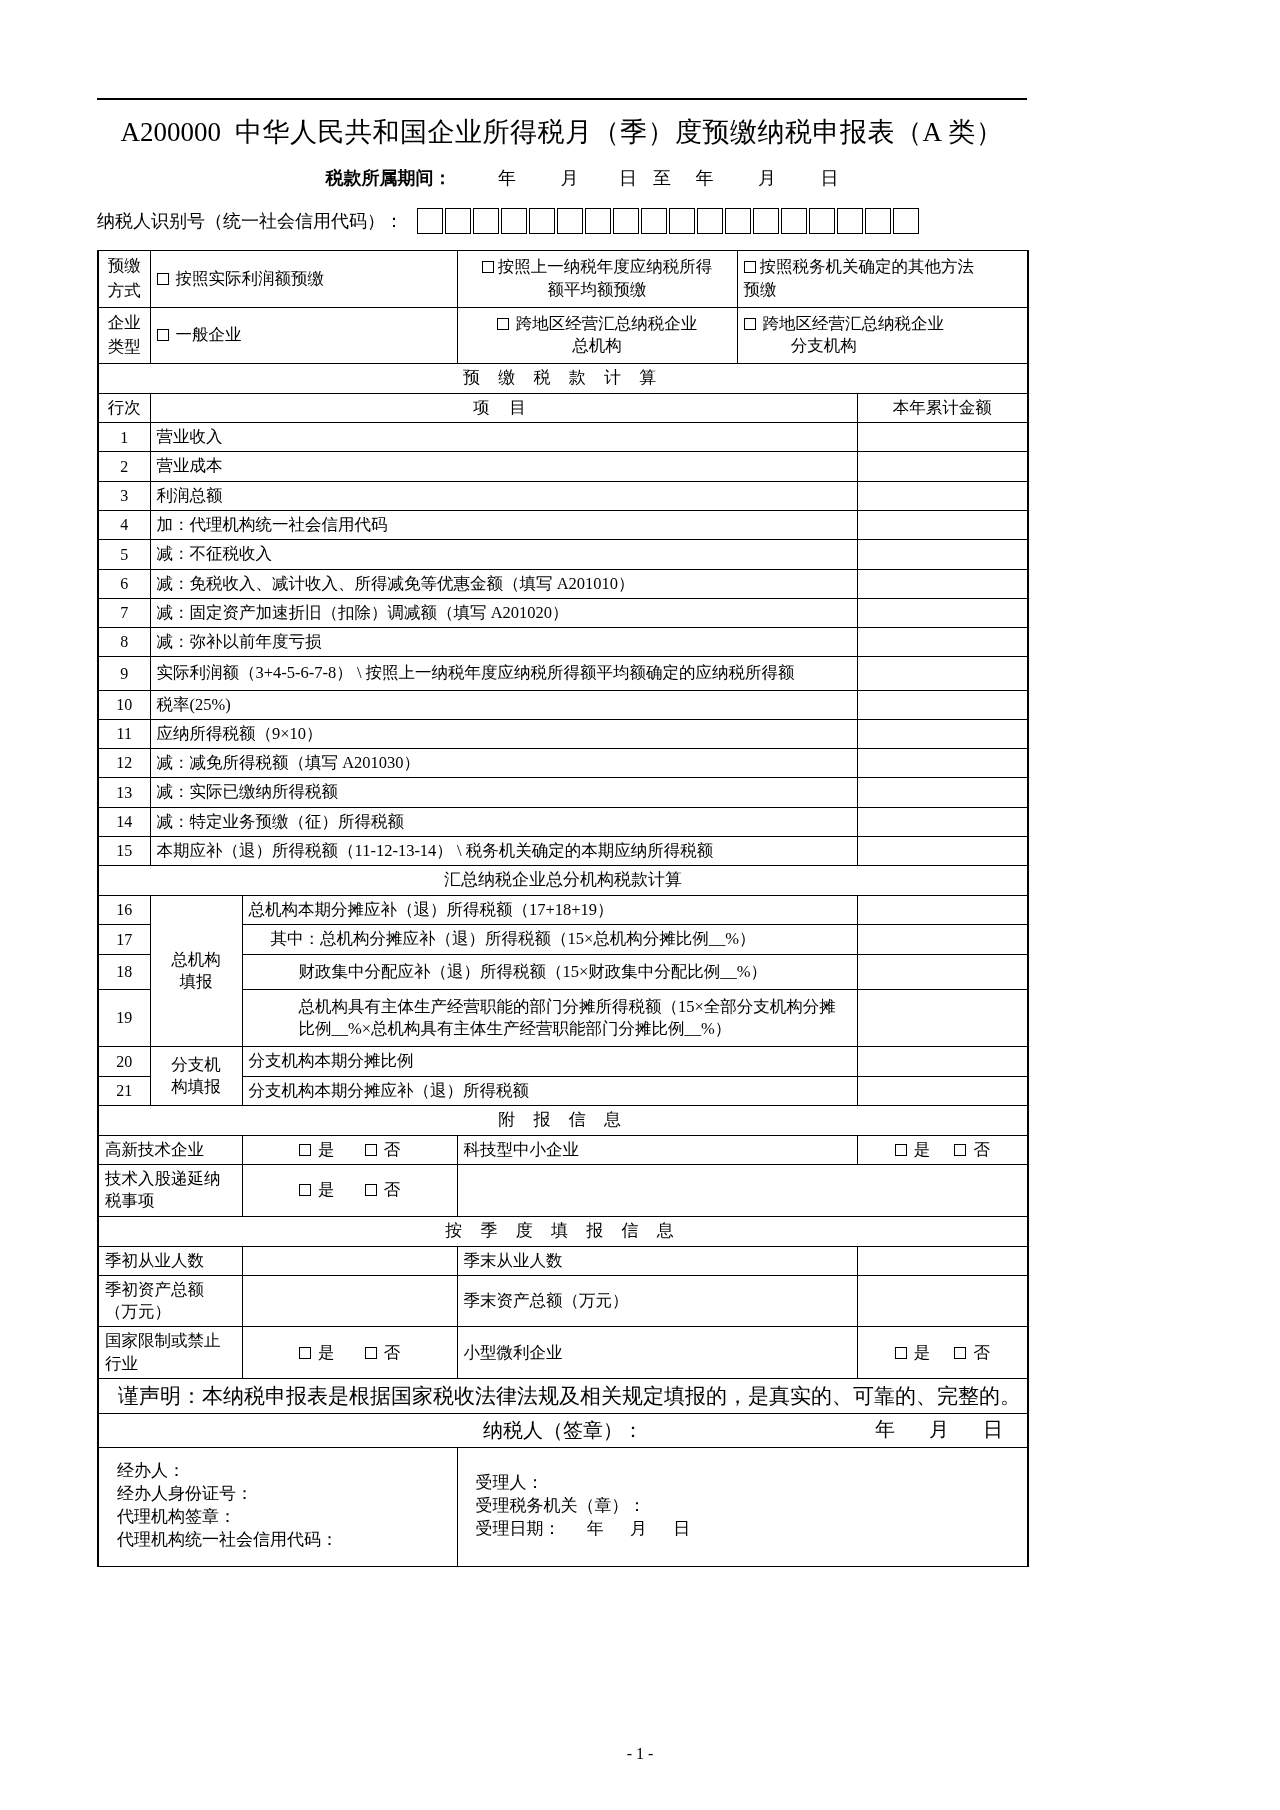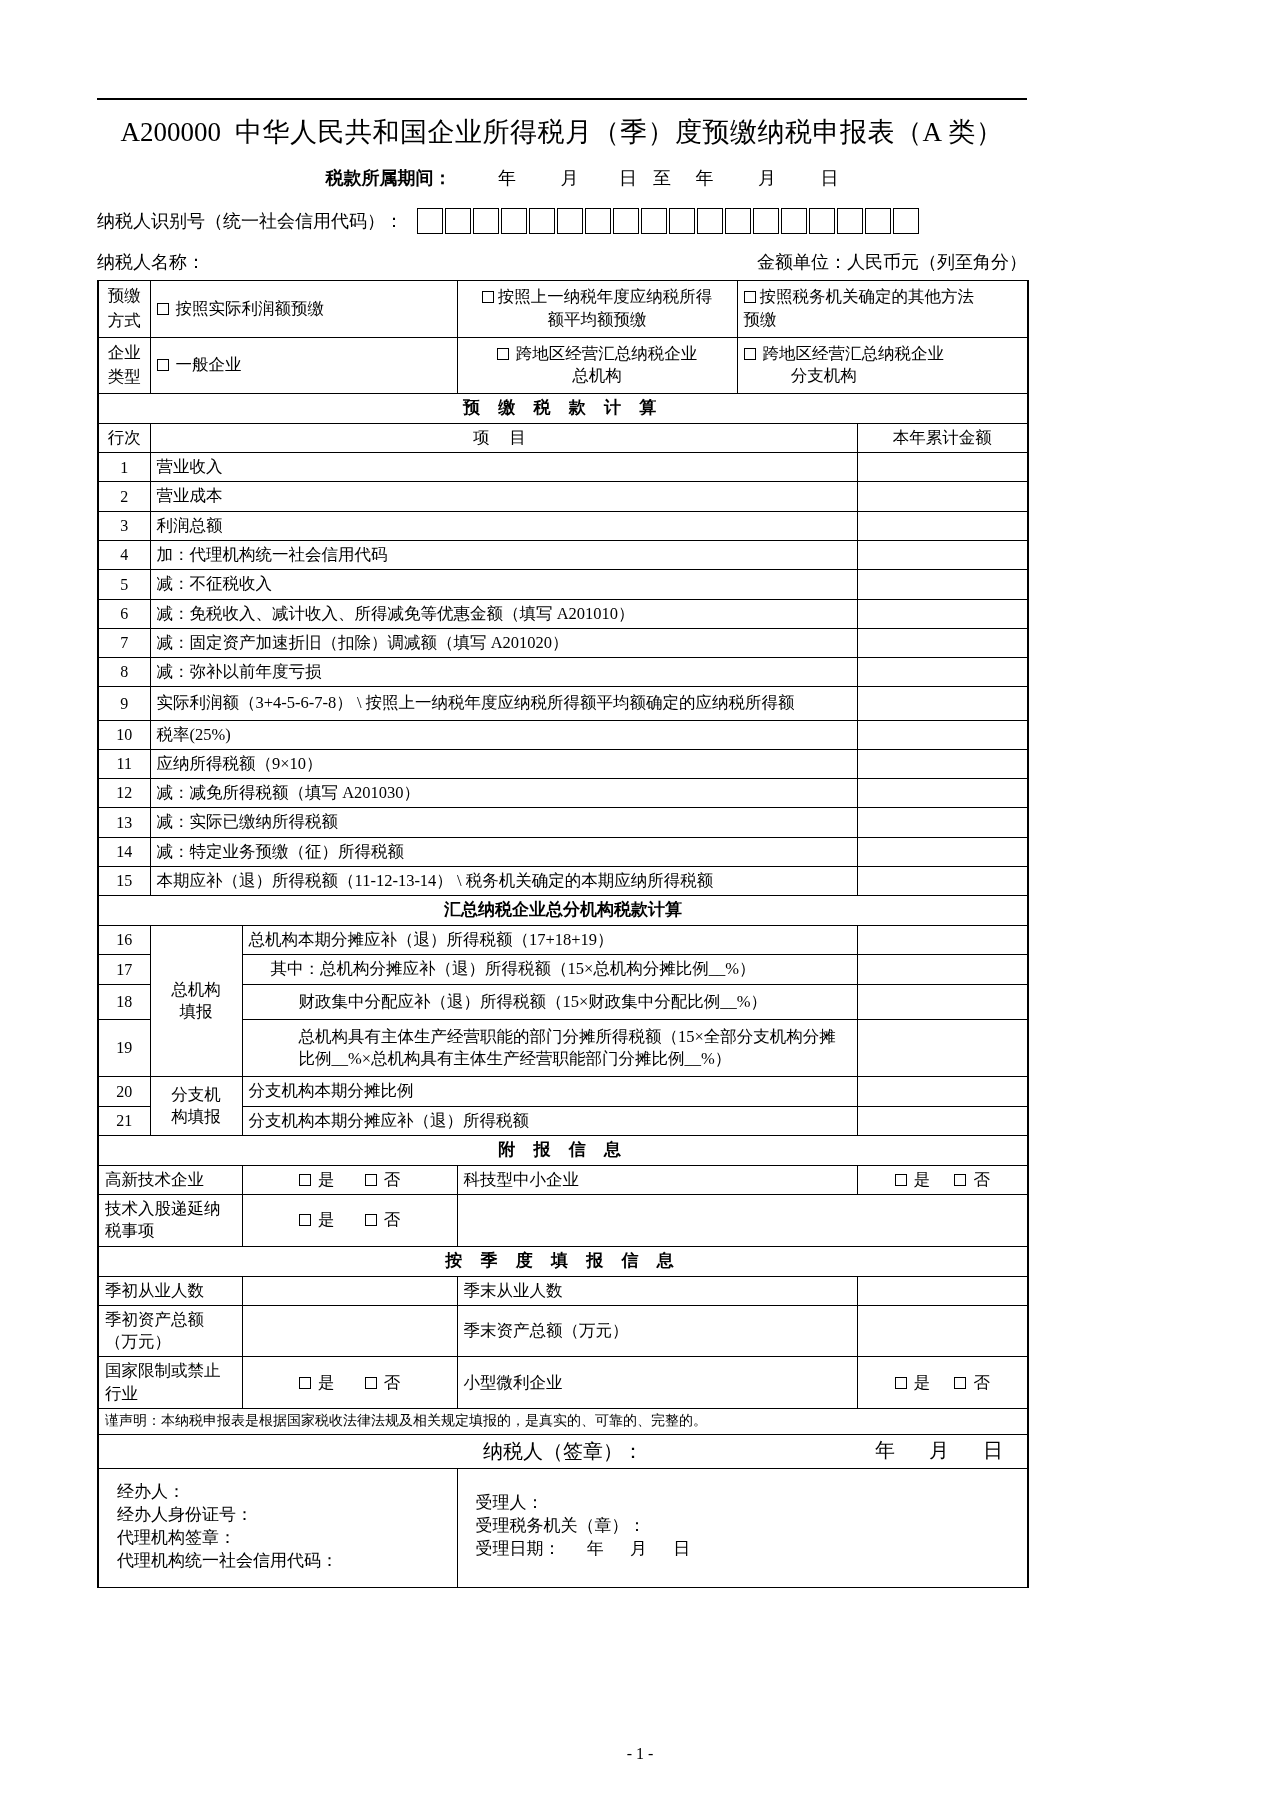--- a/index.html
+++ b/index.html
@@ -86,21 +86,21 @@
     table-layout: fixed;
   }
   table.form td {
     border: 1px solid #000;
     padding: 3px 6px;
     vertical-align: middle;
     line-height: 1.35;
   }
   .outer-top td { border-top: 2.2px solid #000; }
   .thickbottom td { border-bottom: 2.2px solid #000; }
-  .thicktop td { border-top: 2.2px solid #000; font-weight: bold; }
+  .thicktop td { border-top: 2.2px solid #000; }
   .lft { border-left: 2.2px solid #000 !important; }
   .rgt { border-right: 2.2px solid #000 !important; }
 
   .ctr { text-align: center; }
   .vmid { vertical-align: middle; }
   .vtop { vertical-align: top; }
   .band {
     text-align: center;
     font-size: 17px;
     letter-spacing: 7px;
@@ -115,22 +115,22 @@
     border: 1.3px solid #000;
     box-sizing: border-box;
     margin-right: 7px;
     vertical-align: -1px;
   }
   .cb-tight { margin-right: 4px; }
   .opt { display: inline-block; }
   .vert-label { text-align: center; line-height: 1.45; }
 
   .declare {
-    text-align: left;
-    font-size: 14px;
+    text-align: right;
+    font-size: 21px;
     padding: 10px 0 6px 0;
   }
   .signrow {
     font-size: 20px;
     padding: 6px 0 10px 0;
     position: relative;
     text-align: center;
   }
   .signrow .ymd { position: absolute; right: 24px; font-family: Liberation Mono, monospace; }
   .ymd span { margin-left: 22px; }
@@ -189,24 +189,20 @@
           <span class="idbox"></span>
           <span class="idbox"></span>
           <span class="idbox"></span>
           <span class="idbox"></span>
           <span class="idbox"></span>
           <span class="idbox"></span>
           <span class="idbox"></span>
         </span>
     </div>
 
-    <div class="nameline">
-      <span>纳税人名称：</span>
-      <span>金额单位：人民币元（列至角分）</span>
-    </div>
 
     <table class="form">
       <colgroup>
         <col style="width:52px">
         <col style="width:92px">
         <col style="width:215px">
         <col style="width:280px">
         <col style="width:120px">
         <col style="width:171px">
       </colgroup>

